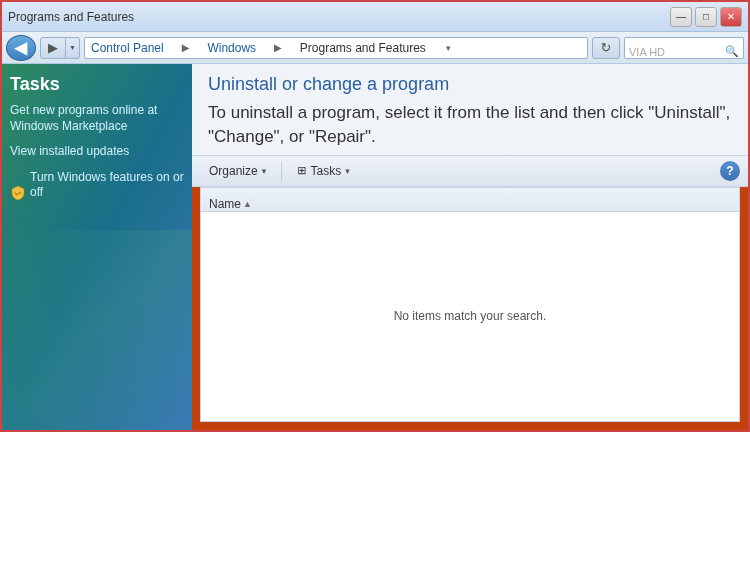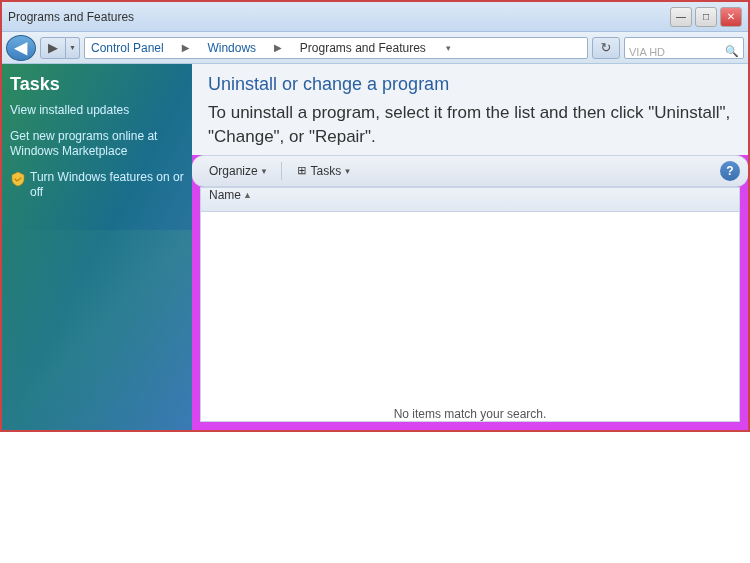--- a/index.html
+++ b/index.html
@@ -209,41 +209,41 @@
       display: block;
       color: #d0f0ff;
       font-size: 12px;
       text-decoration: none;
       margin-bottom: 10px;
       line-height: 1.3;
       cursor: pointer;
     }
     .sidebar-link-with-icon {
       display: flex;
-      align-items: flex-start;
+      align-items: flex-end;
       gap: 4px;
       margin-bottom: 10px;
       cursor: pointer;
     }
     .sidebar-link-with-icon .link-text {
       color: #d0f0ff;
       font-size: 12px;
       line-height: 1.3;
     }
     .shield-icon {
       width: 16px;
       height: 16px;
       flex-shrink: 0;
       margin-top: 1px;
     }
 
     
     .right-panel {
       flex: 1;
-      background: #d946ef;
+      background: #c2410c;
       display: flex;
       flex-direction: column;
       overflow: hidden;
     }
 
     
     .panel-header {
       padding: 10px 16px 6px 16px;
       background: #f0f4f8;
     }
@@ -262,21 +262,20 @@
     
     .toolbar {
       height: 32px;
       background: linear-gradient(to bottom, #eef2f8, #dde4ef);
       border-top: 1px solid #c8d4e4;
       border-bottom: 1px solid #c8d4e4;
       display: flex;
       align-items: center;
       padding: 0 8px;
       gap: 2px;
-      border-radius: 12px;
     }
     .toolbar-btn {
       height: 22px;
       padding: 0 8px;
       background: transparent;
       border: 1px solid transparent;
       border-radius: 3px;
       cursor: pointer;
       display: flex;
       align-items: center;
@@ -318,36 +317,36 @@
       margin: 0 8px 8px 8px;
       overflow: hidden;
       display: flex;
       flex-direction: column;
     }
     .list-header {
       height: 24px;
       background: linear-gradient(to bottom, #eef2f8, #e0e8f2);
       border-bottom: 1px solid #c8d4e4;
       display: flex;
-      align-items: flex-start;
+      align-items: flex-end;
       padding: 0 8px;
     }
     .list-col-name {
       font-size: 12px;
       color: #333;
       font-weight: normal;
       display: flex;
       align-items: center;
       gap: 2px;
     }
     .sort-indicator { font-size: 9px; color: #666; }
     .list-body {
       flex: 1;
       display: flex;
-      align-items: flex-end;
+      align-items: center;
       justify-content: center;
       background: white;
     }
     .empty-message {
       font-size: 12px;
       color: #555;
     }
   </style>
 </head>
 <body>
@@ -395,22 +394,22 @@
       <span class="search-box-text">VIA HD</span>
       <span style="font-size:11px;color:#999;">🔍</span>
     </div>
   </div>
 
   <div class="main-content">
 
     <div class="sidebar">
       <div class="sidebar-tasks-label">Tasks</div>
 
+      <a class="sidebar-link">Get new programs online at Windows Marketplace</a>
       <a class="sidebar-link">View installed updates</a>
-      <a class="sidebar-link">Get new programs online at Windows Marketplace</a>
 
       <div class="sidebar-link-with-icon">
         <svg class="shield-icon" viewBox="0 0 16 16" fill="none">
           <path d="M8 1L2 4v4c0 3.5 2.5 6 6 7 3.5-1 6-3.5 6-7V4L8 1z" fill="#f0c040" stroke="#c08000" stroke-width="0.5"></path>
           <path d="M5 8l2 2 4-3" stroke="#c08000" stroke-width="1.2" fill="none" stroke-linecap="round"></path>
         </svg>
         <span class="link-text">Turn Windows features on or off</span>
       </div>
     </div>
 

